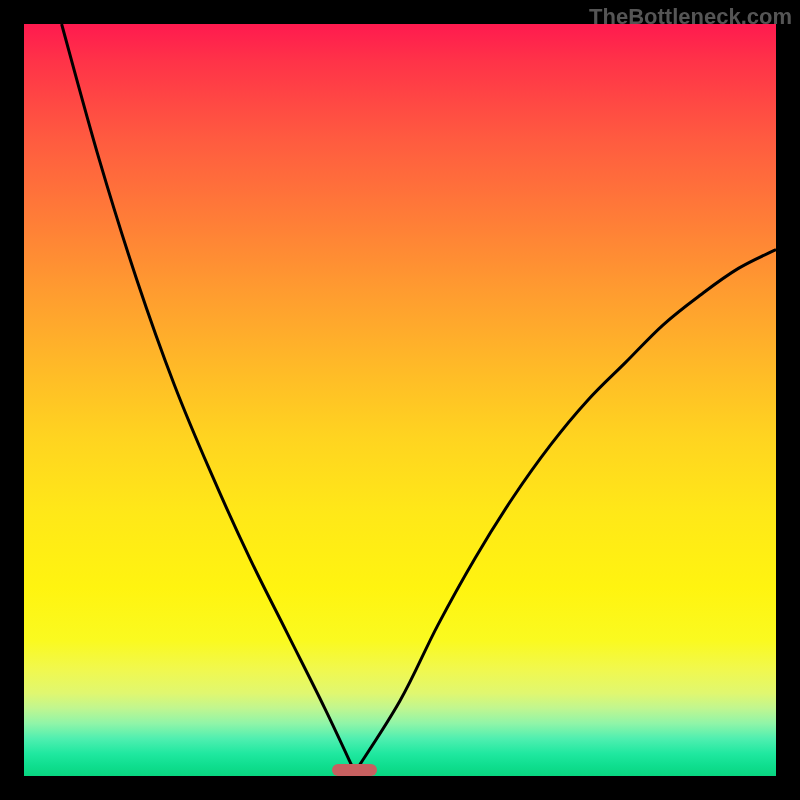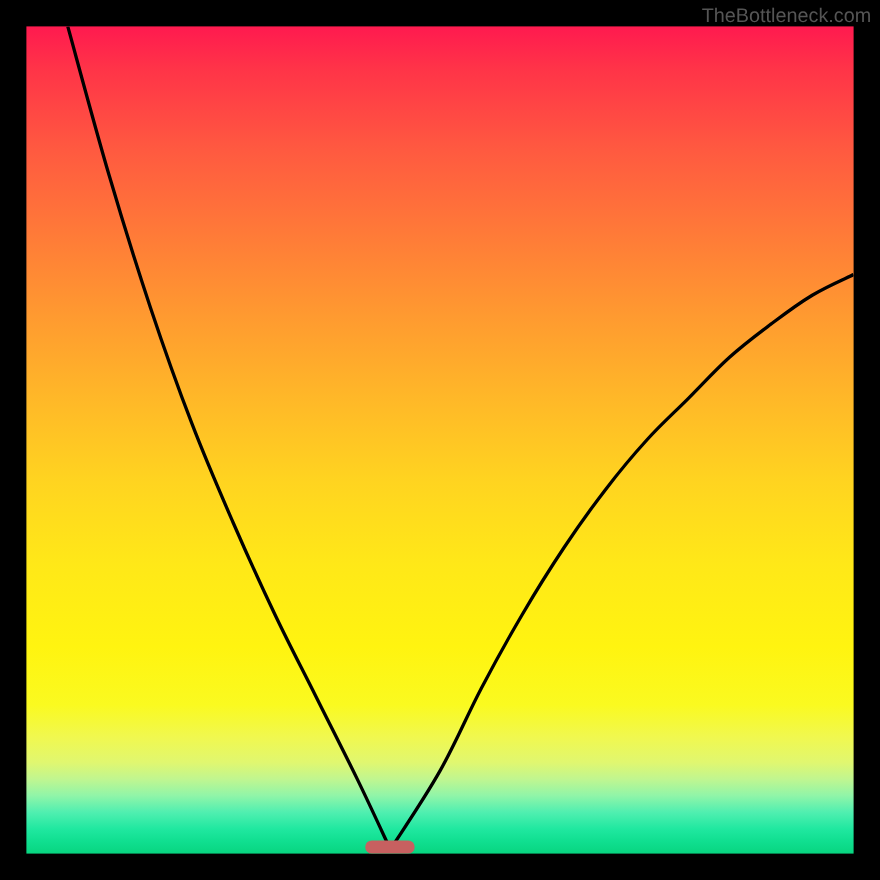--- a/index.html
+++ b/index.html
@@ -13,22 +13,22 @@
       background: #000;
       position: relative;
       overflow: hidden;
     }
     .watermark {
       position: absolute;
       top: 4px;
       right: 8px;
       color: #555;
       font-family: Arial, sans-serif;
-      font-size: 18px;
-      font-weight: 400;
+      font-size: 22px;
+      font-weight: 700;
       z-index: 10;
     }
     .plot-area {
       position: absolute;
       left: 24px;
       top: 24px;
       width: 752px;
       height: 752px;
       background: linear-gradient(to bottom,
         #ff1a4f 0%,

